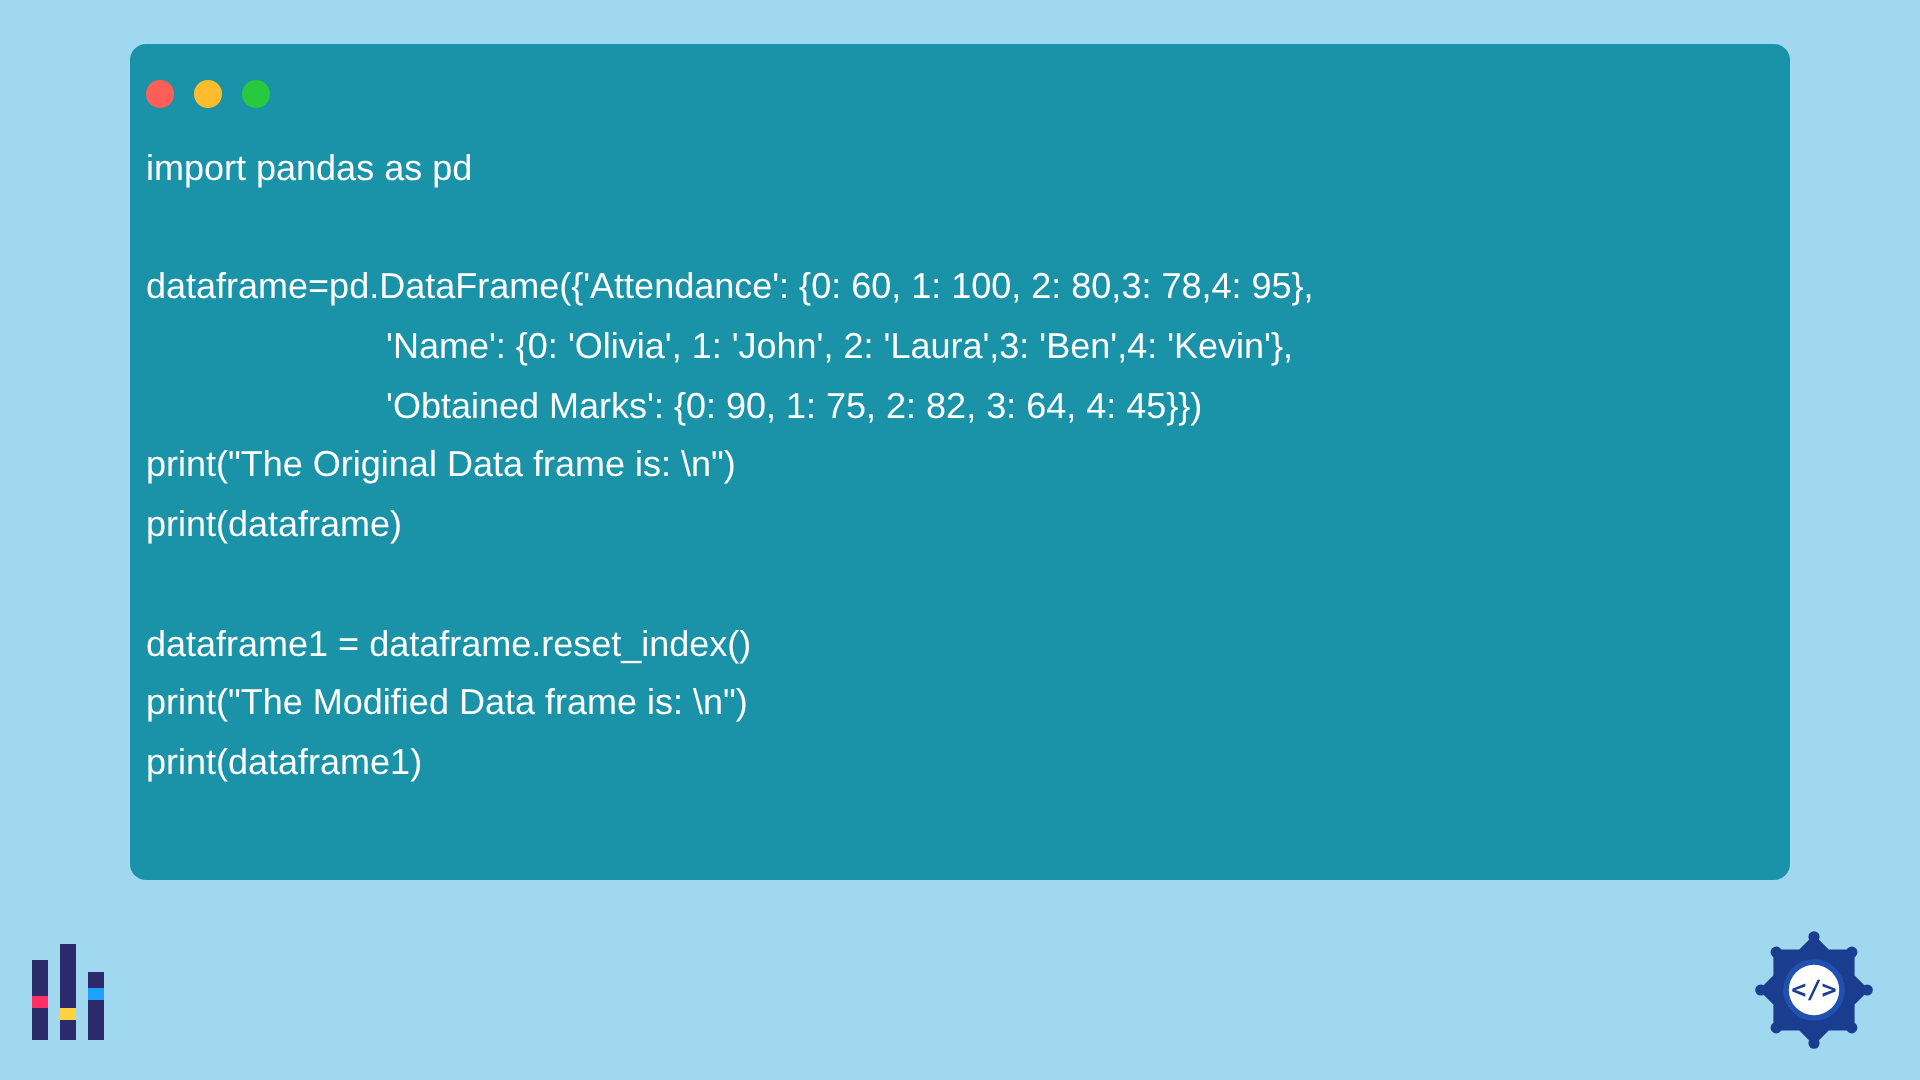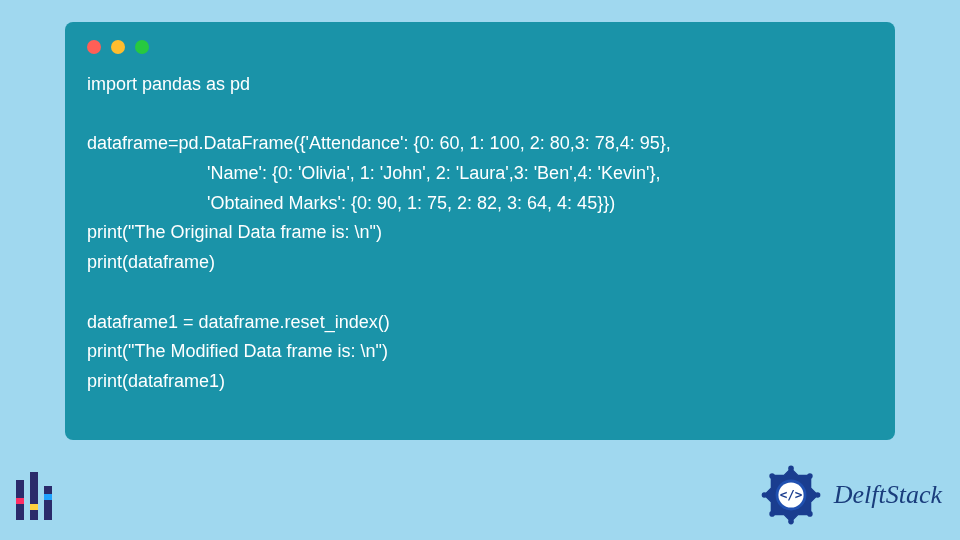--- a/index.html
+++ b/index.html
@@ -12,21 +12,21 @@
       overflow: hidden;
     }
     .code-window {
       position: absolute;
       top: 22px;
       left: 65px;
       width: 830px;
       height: 418px;
       background: #1a93a8;
       border-radius: 8px;
-      padding: 18px 22px;
+      padding: 18px 8px;
     }
     .window-controls {
       display: flex;
       gap: 10px;
       margin-bottom: 16px;
     }
     .dot {
       width: 14px;
       height: 14px;
       border-radius: 50%;
@@ -108,14 +108,13 @@
       <circle cx="0" cy="-38" r="4" fill="#1a3d8f"></circle>
       <circle cx="27" cy="-27" r="4" fill="#1a3d8f"></circle>
       <circle cx="38" cy="0" r="4" fill="#1a3d8f"></circle>
       <circle cx="27" cy="27" r="4" fill="#1a3d8f"></circle>
       <circle cx="0" cy="38" r="4" fill="#1a3d8f"></circle>
       <circle cx="-27" cy="27" r="4" fill="#1a3d8f"></circle>
       <circle cx="-38" cy="0" r="4" fill="#1a3d8f"></circle>
       <circle cx="-27" cy="-27" r="4" fill="#1a3d8f"></circle>
     </g>
   </svg>
-  <span class="brand-text">DelftStack</span>
 </div>
 
 </body></html>

